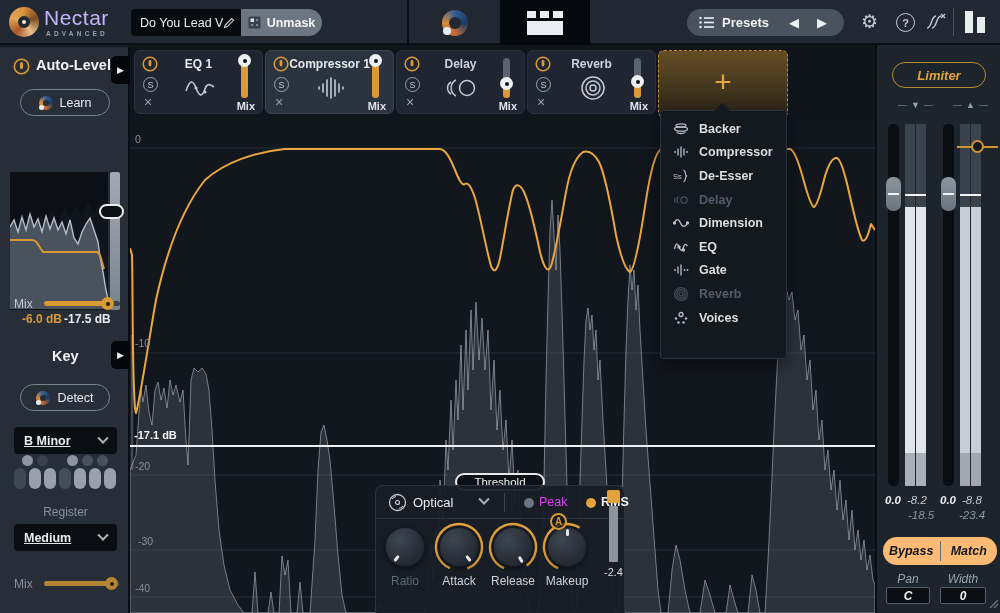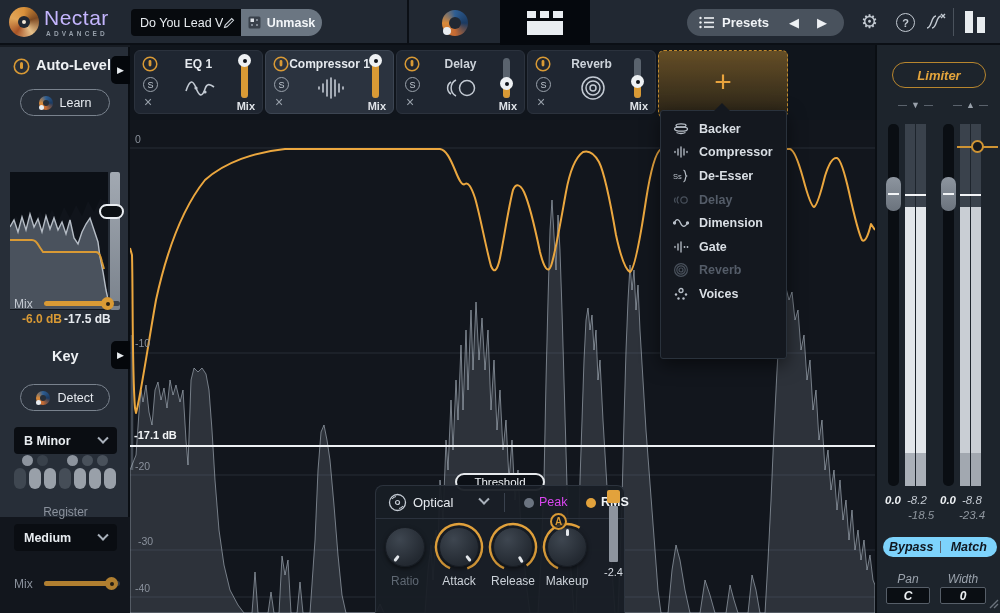--- a/index.html
+++ b/index.html
@@ -38,21 +38,21 @@
   .pianoroll .b { top:10px; left:0; width:36px; height:14px;}
   .presets-pill { left:687px; top:9px; width:157px; height:27px; background:#49525d; border-radius:14px;
     display:flex; align-items:center; padding:0 12px; gap:8px;}
   .presets-pill .lbl{ font-size:13px; font-weight:bold; color:#f0f3f6; flex:1;}
   .arrow-btn { font-size:13px; color:#eef1f4; line-height:27px; padding:0 5px;}
   .tb-icon { font-size:19px; color:#c3cad2; top:10px;}
   .help-circle { top:13px; width:19px; height:19px; border:1.6px solid #c3cad2; border-radius:50%;
     font-size:11px; font-weight:bold; color:#c3cad2; display:flex; align-items:center; justify-content:center;}
 
   
-  .sidebar { left:0; top:45px; width:130px; height:472px; background:#272e38; border-right:2px solid #0a0e13;}
+  .sidebar { left:0; top:45px; width:130px; height:568px; background:#272e38; border-right:2px solid #0a0e13;}
   .side-divider { left:0; top:338px; width:130px; height:2px; background:#171c23;}
   .collapse-btn { left:111px; width:19px; height:28px; background:#04070b; border-radius:5px 0 0 5px;
     color:#e8ecf0; font-size:9px; display:flex; align-items:center; justify-content:center;}
   .sec-title { font-size:14.5px; font-weight:bold; color:#eef1f4;}
   .pill-btn { width:90px; height:27px; border:1px solid #79828d; border-radius:14px;
     display:flex; align-items:center; justify-content:center; gap:7px;}
   .pill-btn span.t{ font-size:12.5px; color:#e6eaef;}
   .mini-swirl{ width:14px;height:14px;border-radius:50%;
     background:conic-gradient(#2e5e93,#1b3a61,#c56a33,#d98a3a,#2e5e93); position:relative;}
   .mini-swirl::after{content:"";position:absolute;left:4px;top:4px;width:6px;height:6px;border-radius:50%;background:#272e38;}
@@ -60,21 +60,21 @@
   .al-screen { left:10px; top:127px; width:98px; height:138px; background:#10141b; }
   .al-slider-track { left:110px; top:127px; width:10px; height:138px; background:linear-gradient(#a2a9b2,#7a828c); border-radius:2px;}
   .al-slider-handle { left:99px; top:159px; width:25px; height:15px; border-radius:8px; background:#0c1014; border:2px solid #e9edf1;}
   .al-val-target { left:22px; top:267px; font-size:12px; font-weight:bold; color:#d99a35;}
   .al-val-level { left:64px; top:267px; font-size:12px; font-weight:bold; color:#e6eaef;}
   .mix-row-label { font-size:12px; color:#c3c9d1;}
   .hslider { height:5px; border-radius:3px; background:#3a414b; position:absolute;}
   .hslider .fill { height:5px; border-radius:3px; background:#d99a35; position:absolute; left:0; top:0;}
   .hslider .knob { position:absolute; top:-4px; width:13px; height:13px; border-radius:50%; background:#d99a35;}
   .hslider .knob::after{ content:""; position:absolute; left:4.5px; top:4.5px; width:4px; height:4px; border-radius:50%; background:#2a2013;}
-  .select-box { width:103px; height:27px; background:#0a0d12; border-radius:4px; display:flex; align-items:center; padding:0 10px;}
+  .select-box { width:103px; height:27px; background:#0a0d12; border-radius:4px; display:flex; align-items:center; padding:0 10px;text-decoration:underline;}
   .select-box .v { font-size:12.5px; font-weight:bold; color:#e8ecf0; flex:1;}
   .chev { width:8px; height:8px; border-right:2px solid #aab2bc; border-bottom:2px solid #aab2bc;
     transform:rotate(45deg) translate(-2px,-2px);}
   .reg-label { font-size:12px; color:#8a919c; }
   .wkey { position:absolute; top:13px; width:12px; height:21px; border-radius:6px;}
   .bkey { position:absolute; top:0; width:11px; height:11px; border-radius:50%;}
 
   
   .chain-strip { left:130px; top:45px; width:745px; height:75px; background:#10151c;}
   .module-card { top:50px; width:129px; height:64px; background:#1f2631; border:1px solid #2b323d; border-radius:6px;}
@@ -151,21 +151,21 @@
   .fader-track { position:absolute; top:79px; width:11px; height:362px; background:#0a0e13; border-radius:5px;}
   .fader-handle { position:absolute; top:132px; width:15px; height:34px; border-radius:7px;
     background:linear-gradient(#8d959f,#6b737d); z-index:3;}
   .fader-handle::after { content:""; position:absolute; left:2px; top:16px; width:11px; height:2px; background:#f2f4f6;}
   .meter-bar { position:absolute; top:79px; width:10px; height:362px;}
   .peak-line { position:absolute; top:149px; height:2px; background:#f2f4f6; z-index:2;}
   .lim-marker-line { position:absolute; left:80px; top:101px; width:41px; height:2px; background:#cf9434;}
   .lim-marker { position:absolute; left:94px; top:95px; width:13px; height:13px; border-radius:50%;
     background:#14181f; border:2.5px solid #cf9434; z-index:3;}
   .mval { position:absolute; font-size:11.5px;}
-  .bypass-match { position:absolute; left:6px; top:492px; width:114px; height:20px; background:#7dd3fc;
+  .bypass-match { position:absolute; left:6px; top:492px; width:114px; height:28px; background:#fdba74;
     border-radius:14px; display:flex; z-index:2;}
   .bypass-match .seg { flex:1; display:flex; align-items:center; justify-content:center;
     font-size:12.5px; font-weight:bold; color:#10161f;}
   .bypass-match .segdiv { width:1px; background:#5f6873; margin:4px 0;}
   .pw-label { position:absolute; top:527px; font-size:12px; color:#9aa2ac; text-align:center;}
   .pw-box { position:absolute; top:542px; height:17px; background:#0a0e13; border:1px solid #565e68; border-radius:2px;
     font-size:12px; font-weight:bold; color:#eef1f4; display:flex; align-items:center; justify-content:center;}
 </style>
 </head>
 <body>
@@ -529,20 +529,30 @@
         <svg width="16" height="16" viewBox="0 0 16 16" fill="none" stroke="currentColor" stroke-width="1.3">
           <path d="M1.5,8 C3,3.5 5.5,3.5 7.5,8 C9.5,12.5 12,12.5 14.5,8"></path>
           <circle cx="1.5" cy="8" r="1" fill="currentColor"></circle>
           <circle cx="14.5" cy="8" r="1" fill="currentColor"></circle>
         </svg>
       </span>
     <span class="mi-label">Dimension</span>
   </div>
   <div class="menu-item">
     <span class="mi-icon">
+        <svg width="16" height="16" viewBox="0 0 16 16" fill="none" stroke="currentColor" stroke-width="1.3">
+          <path d="M1.5,10 C3,3 4.5,4 6,8 C7.5,12 9,13 10.5,8 C11.7,4.5 13,5 14.5,7"></path>
+          <circle cx="6" cy="8" r="1" fill="currentColor"></circle>
+          <circle cx="10.5" cy="11" r="1" fill="currentColor"></circle>
+        </svg>
+      </span>
+    <span class="mi-label">EQ</span>
+  </div>
+  <div class="menu-item">
+    <span class="mi-icon">
         <svg width="16" height="16" viewBox="0 0 16 16" stroke="currentColor" stroke-width="1.3" stroke-linecap="round">
           <line x1="2" y1="7.4" x2="2" y2="8.6"></line>
           <line x1="5" y1="5" x2="5" y2="11"></line>
           <line x1="8" y1="3" x2="8" y2="13"></line>
           <circle cx="11.5" cy="8" r=".9" fill="currentColor" stroke="none"></circle>
           <circle cx="14.5" cy="8" r=".9" fill="currentColor" stroke="none"></circle>
         </svg>
       </span>
     <span class="mi-label">Gate</span>
   </div>

